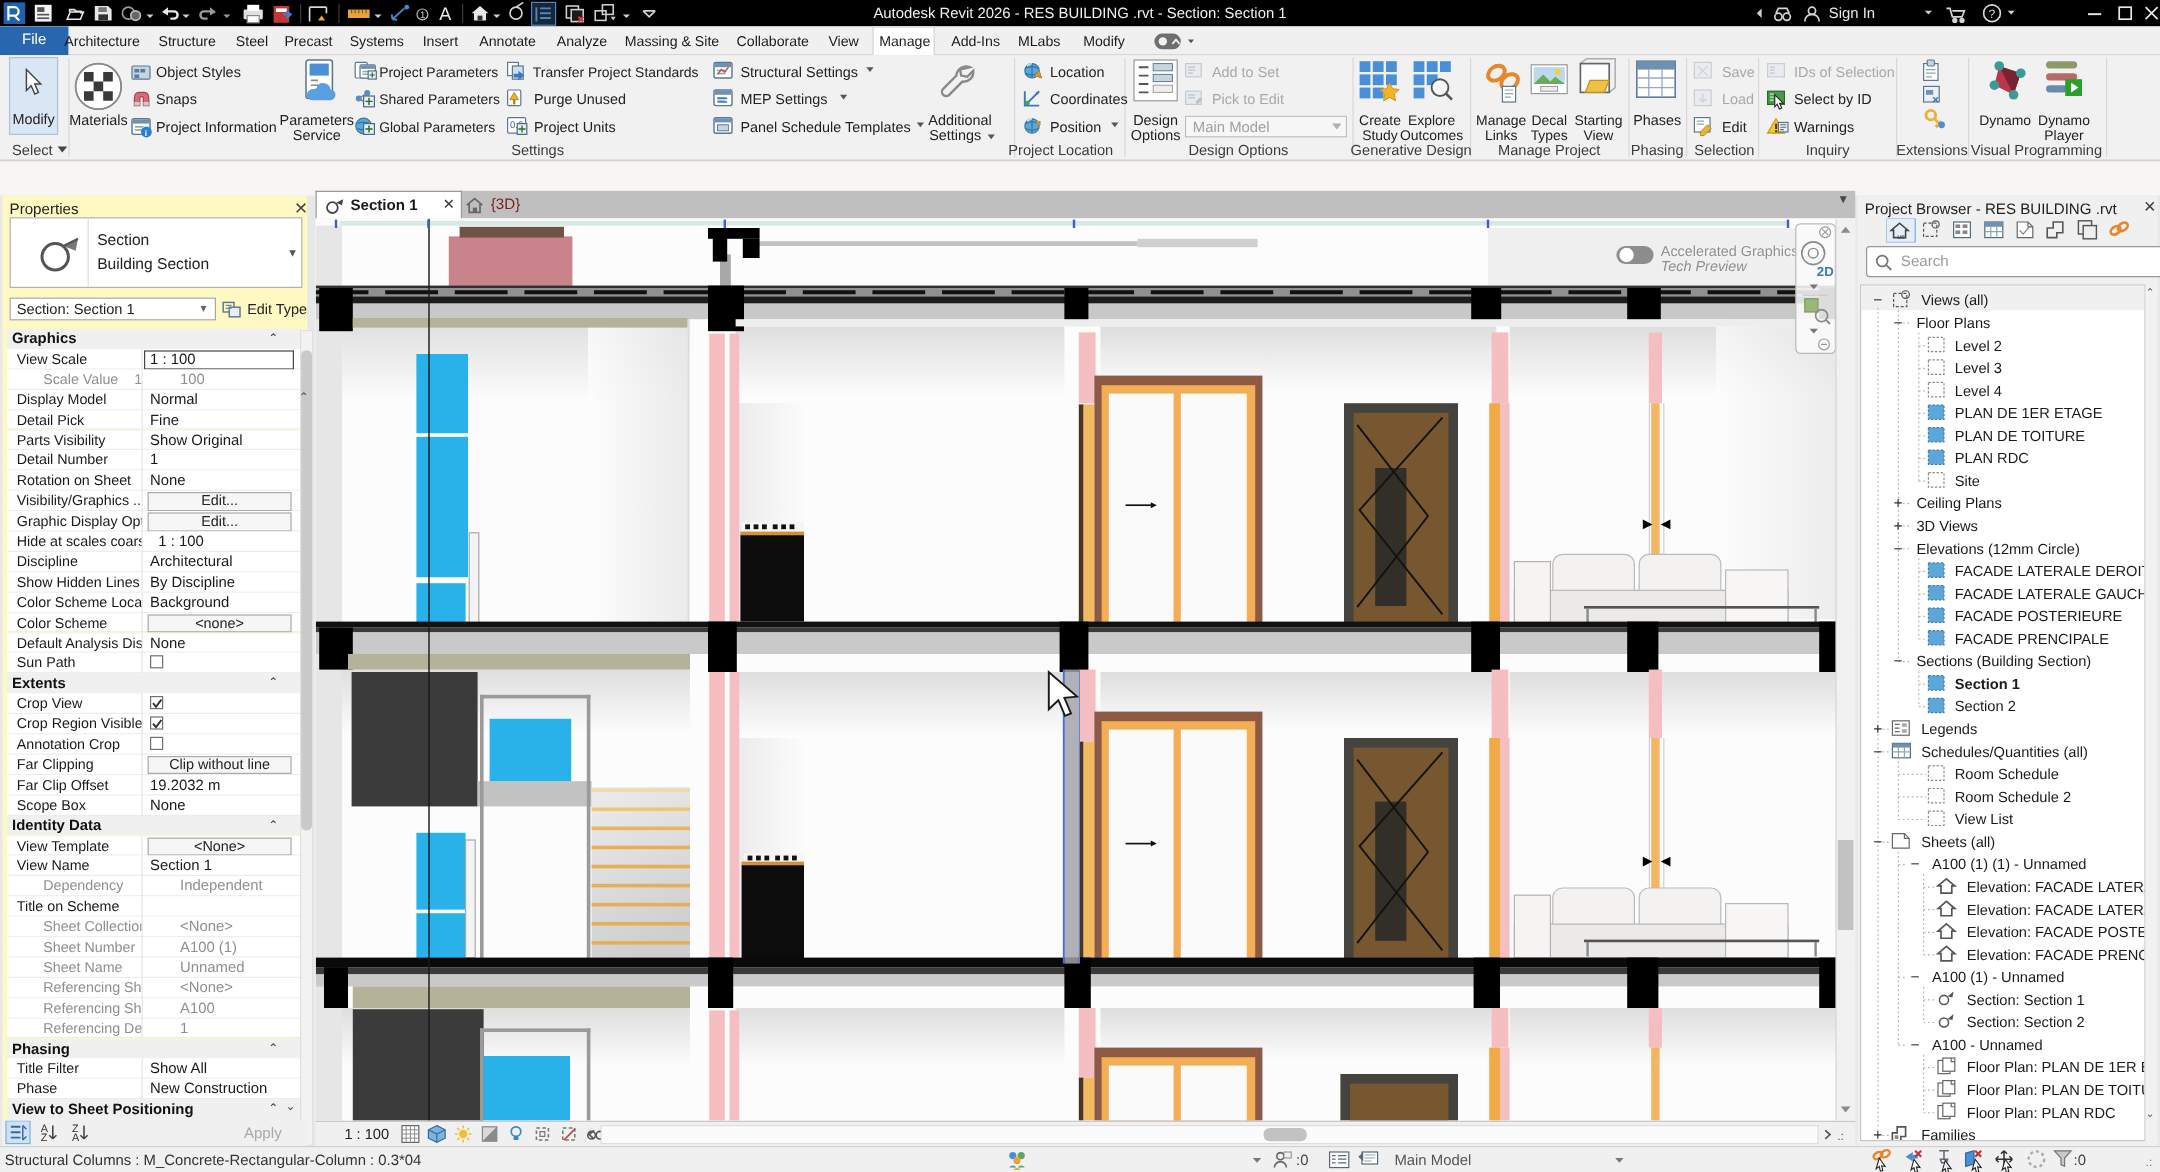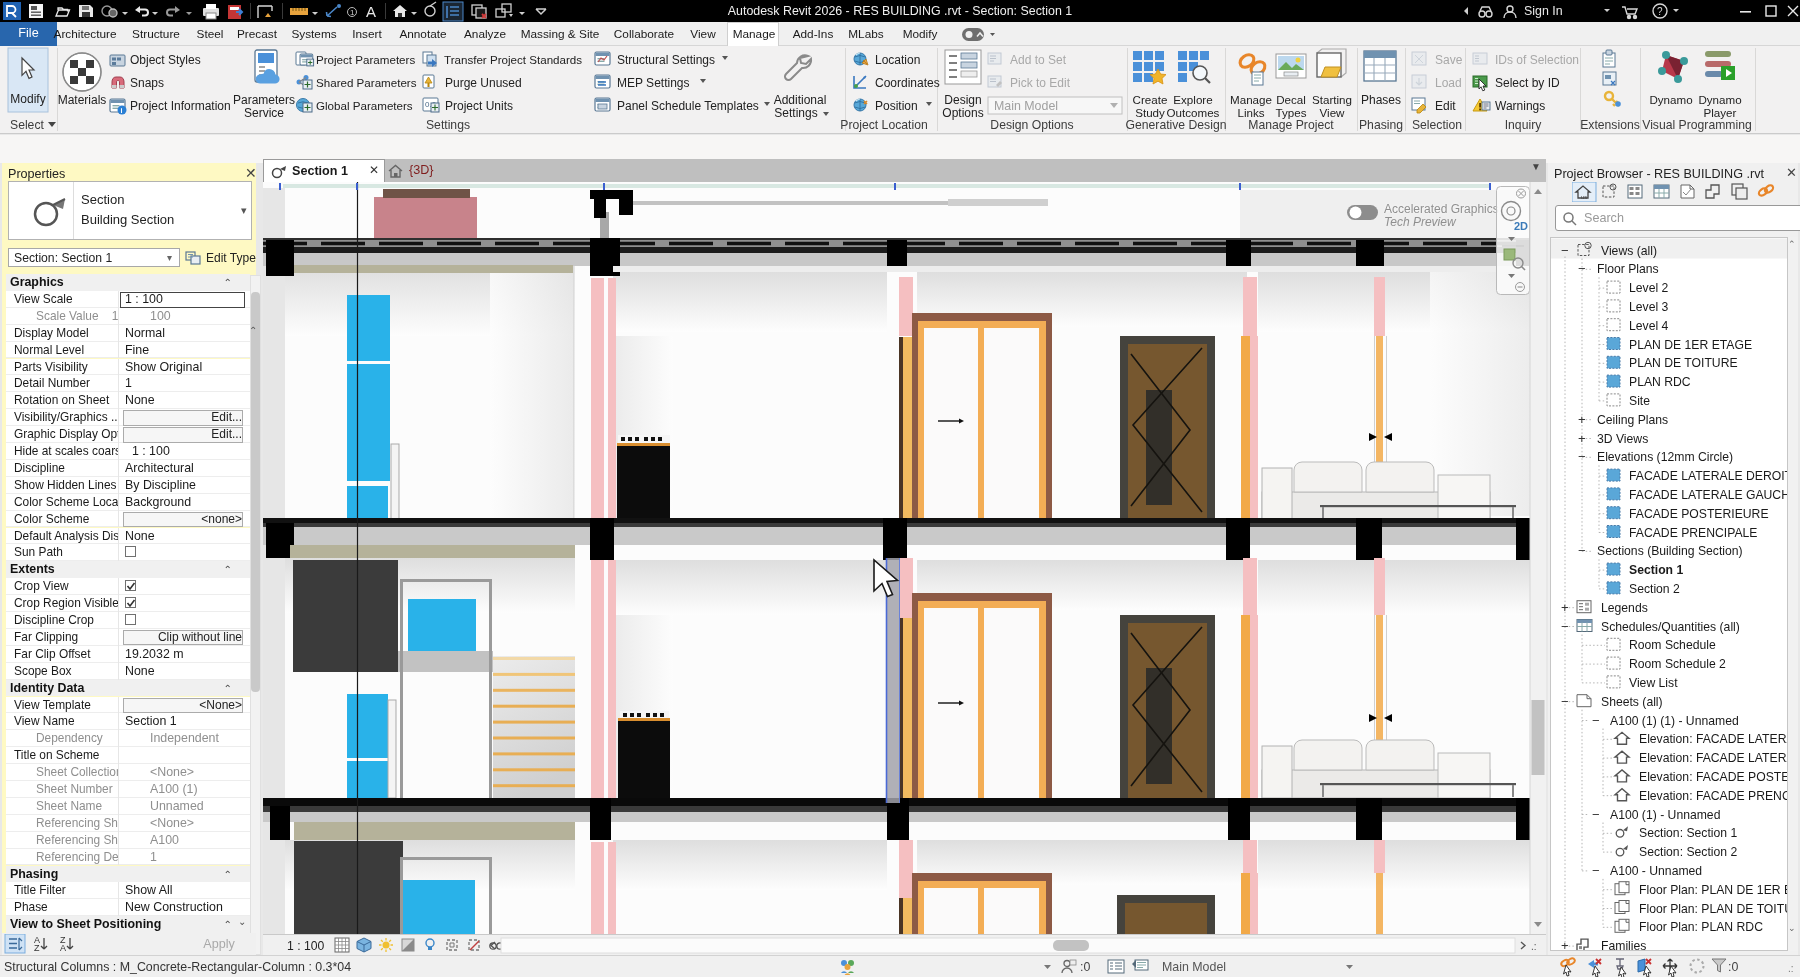--- a/index.html
+++ b/index.html
@@ -16,21 +16,21 @@
 #viewbar { position:absolute; left:263px; top:934px; width:1283px; height:21px; background:#f0f0f0; border-top:1px solid #c9c9c9;}
 #browser { position:absolute; left:1548px; top:163px; width:250px; height:792px; background:#f0f0f0; }
 #statusbar { position:absolute; left:0; top:955px; width:1800px; height:22px; background:#f0f0f0; border-top:1px solid #d2d2d2;}
 
 #pgrid .pr { position:absolute; left:0; width:244px; height:16.9px; background:#fff; border-bottom:1px solid #ededed; font-size:12.4px; color:#1a1a1a; }
 #pgrid .ph { position:absolute; left:0; width:244px; height:16.9px; background:#f0f0f0; font-size:12.4px; font-weight:bold; color:#111; padding-left:4px; line-height:16px; }
 #pgrid .pn { position:absolute; left:0; top:0; width:113px; height:16.9px; padding-left:8px; line-height:16px; overflow:hidden; border-right:1px solid #e6e6e6; white-space:pre; font-size:11.9px;}
 #pgrid .pv { position:absolute; left:114px; top:0; width:130px; height:16.9px; padding-left:5px; line-height:16px; overflow:hidden; white-space:pre;}
 #pgrid .g { color:#8f8f8f;padding-left:30px; }
 #pgrid .vbox { display:inline-block; border:1.6px solid #444; padding:0 4px 1px 4px; margin-left:-5px; line-height:13px; width:125px;}
-#pgrid .pb { display:inline-block; background:#f6f6f6; border:1px solid #ababab; width:120px; margin-left:-2px; text-align:right; line-height:13.5px; font-size:12px; color:#222;}
+#pgrid .pb { display:inline-block; background:#f6f6f6; border:1px solid #ababab; width:120px; margin-left:-2px; text-align:center; line-height:13.5px; font-size:12px; color:#222;}
 #pgrid .cb { display:inline-block; width:11px; height:11px; border:1px solid #707070; background:#fff; margin-top:2px; line-height:9px;}
 #pgrid .chev2 { position:absolute; right:18px; top:1px; font-weight:normal; font-size:10px; color:#444; }
 </style>
 </head>
 <body>
 <div id="titlebar">
   <svg class="abs" style="left:0;top:0" width="1800" height="22" viewBox="0 0 1800 22">
 
     <rect x="3" y="2" width="18" height="18" fill="#1f62b2"></rect>
     <path d="M7 17 V6 h5 a3 3 0 0 1 0 7 h-4 m4 0 l4 4" stroke="#fff" stroke-width="1.8" fill="none"></path>
@@ -525,21 +525,21 @@
       </div>
   <div class="pr" style="top:144.8px">
         <span class="pn g">Scale Value    1:</span>
         <span class="pv g">100</span>
       </div>
   <div class="pr" style="top:161.7px">
         <span class="pn">Display Model</span>
         <span class="pv">Normal</span>
       </div>
   <div class="pr" style="top:178.6px">
-        <span class="pn">Normal Level</span>
+        <span class="pn">Detail Pick</span>
         <span class="pv">Fine</span>
       </div>
   <div class="pr" style="top:195.5px">
         <span class="pn">Parts Visibility</span>
         <span class="pv">Show Original</span>
       </div>
   <div class="pr" style="top:212.4px">
         <span class="pn">Detail Number</span>
         <span class="pv">1</span>
       </div>
@@ -590,21 +590,21 @@
               <path d="M1.5 5 l2.5 3 4.5-6" stroke="#333" stroke-width="1.6" fill="none"></path>
             </svg></span></span>
       </div>
   <div class="pr" style="top:432.1px">
         <span class="pn">Crop Region Visible</span>
         <span class="pv"><span class="cb ck"><svg width="10" height="10" viewBox="0 0 10 10">
               <path d="M1.5 5 l2.5 3 4.5-6" stroke="#333" stroke-width="1.6" fill="none"></path>
             </svg></span></span>
       </div>
   <div class="pr" style="top:449.0px">
-        <span class="pn">Discipline Crop</span>
+        <span class="pn">Annotation Crop</span>
         <span class="pv"><span class="cb"></span></span>
       </div>
   <div class="pr" style="top:465.9px">
         <span class="pn">Far Clipping</span>
         <span class="pv"><span class="pb">Clip without line</span></span>
       </div>
   <div class="pr" style="top:482.8px">
         <span class="pn">Far Clip Offset</span>
         <span class="pv">19.2032 m</span>
       </div>

